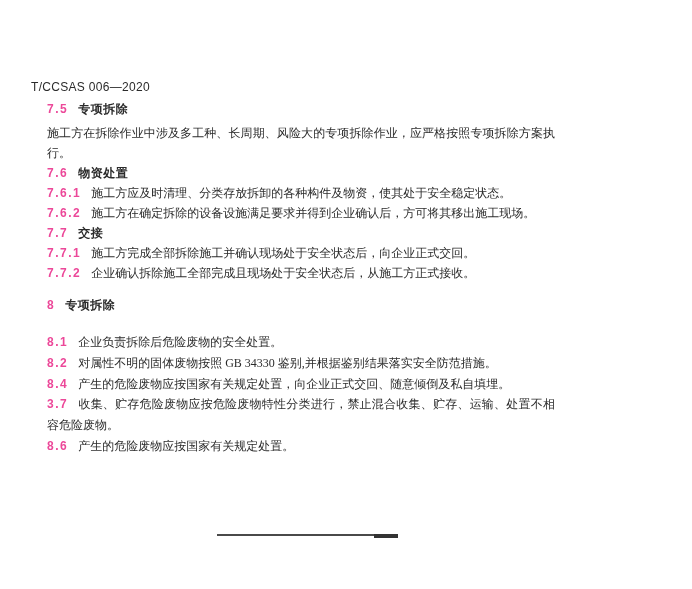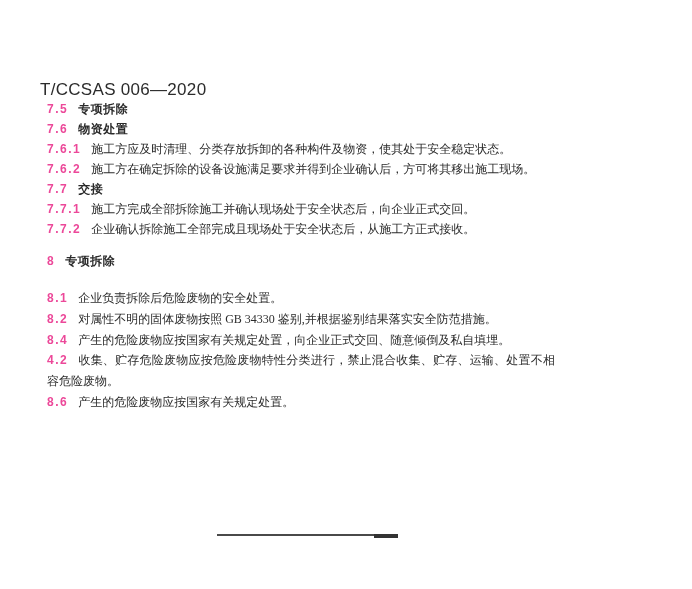--- a/index.html
+++ b/index.html
@@ -16,24 +16,24 @@
     font-family: "Liberation Serif", serif;
     color: #2b2b2b;
   }
   .page {
     position: absolute;
     inset: 0;
     background: #ffffff;
   }
   .running-header {
     position: absolute;
-    left: 40px;
+    left: 31px;
     top: 80px;
     font-family: "Liberation Sans", sans-serif;
-    font-size: 17px;
+    font-size: 12px;
     letter-spacing: 0.3px;
     color: #2b2b2b;
     white-space: nowrap;
   }
   .content {
     position: absolute;
     left: 47px;
     top: 99px;
     width: 508px;
   }
@@ -93,20 +93,21 @@
 <body>
 
 <div class="page">
 
   <div class="running-header">T/CCSAS 006—2020</div>
 
   <div class="content">
 
     <p class="heading"><span class="bnum">7.5</span><span class="btitle">专项拆除</span></p>
 
+    <p class="body-para">施工方在拆除作业中涉及多工种、长周期、风险大的专项拆除作业，应严格按照专项拆除方案执行。</p>
 
     <p class="heading"><span class="bnum">7.6</span><span class="btitle">物资处置</span></p>
 
     <p class="clause"><span class="bnum">7.6.1</span><span class="btext">施工方应及时清理、分类存放拆卸的各种构件及物资，使其处于安全稳定状态。</span></p>
 
     <p class="clause"><span class="bnum">7.6.2</span><span class="btext">施工方在确定拆除的设备设施满足要求并得到企业确认后，方可将其移出施工现场。</span></p>
 
     <p class="heading"><span class="bnum">7.7</span><span class="btitle">交接</span></p>
 
     <p class="clause"><span class="bnum">7.7.1</span><span class="btext">施工方完成全部拆除施工并确认现场处于安全状态后，向企业正式交回。</span></p>
@@ -115,21 +116,21 @@
 
     <p class="heading sec8-heading"><span class="bnum">8</span><span class="btitle">专项拆除</span></p>
 
     <p class="clause sec8"><span class="bnum">8.1</span><span class="btext">企业负责拆除后危险废物的安全处置。</span></p>
 
     <p class="clause sec8"><span class="bnum">8.2</span><span class="btext">对属性不明的固体废物按照 GB 34330 鉴别,并根据鉴别结果落实安全防范措施。</span></p>
 
 
     <p class="clause sec8"><span class="bnum">8.4</span><span class="btext">产生的危险废物应按国家有关规定处置，向企业正式交回、随意倾倒及私自填埋。</span></p>
 
-    <p class="clause sec8"><span class="bnum">4.2</span><span class="btext">收集、贮存危险废物应按危险废物特性分类进行，禁止混合收集、贮存、运输、处置不相容危险废物。</span></p>
+    <p class="clause sec8"><span class="bnum">3.7</span><span class="btext">收集、贮存危险废物应按危险废物特性分类进行，禁止混合收集、贮存、运输、处置不相容危险废物。</span></p>
 
     <p class="clause sec8"><span class="bnum">8.6</span><span class="btext">产生的危险废物应按国家有关规定处置。</span></p>
 
   </div>
 
   <div class="footer-rule">
       <span class="rule-tail"></span>
     </div>
 
 </div>

